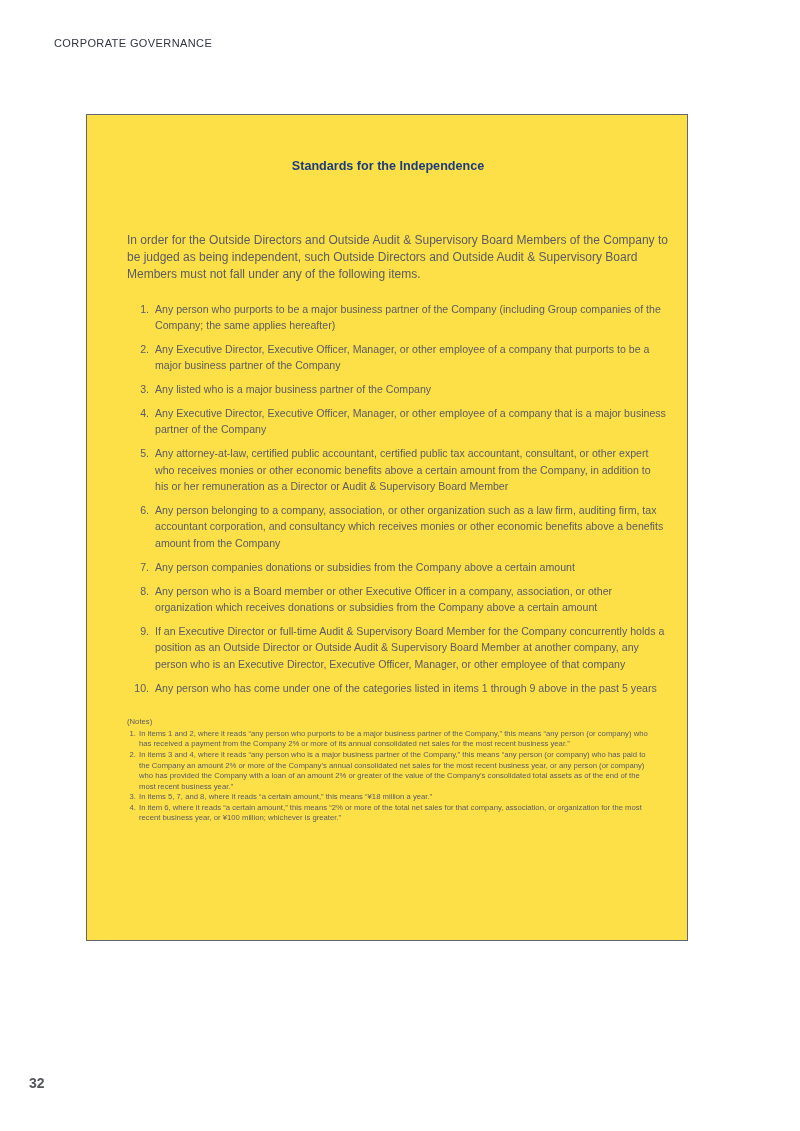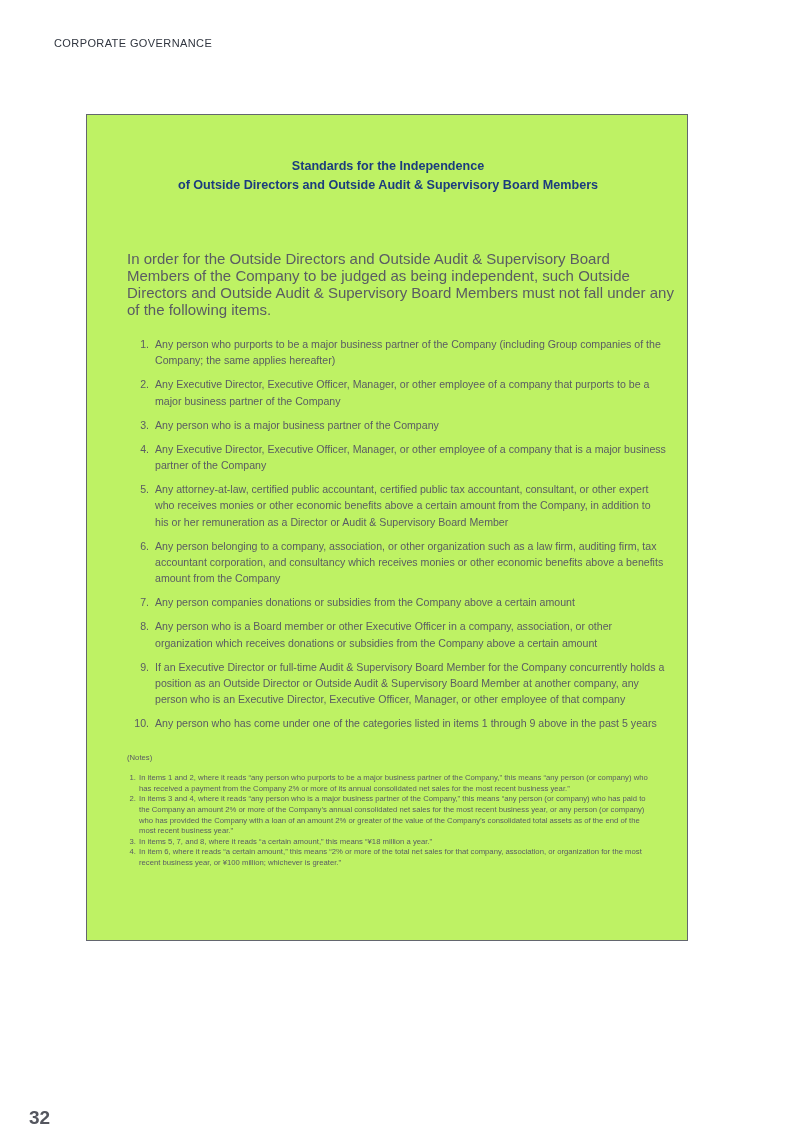--- a/index.html
+++ b/index.html
@@ -18,33 +18,33 @@
     letter-spacing: 0.4px;
     color: #30353f;
   }
   .standards-box {
     position: absolute;
     left: 86px;
     top: 114px;
     width: 602px;
     height: 827px;
     border: 1px solid #63666e;
-    background: #bef264;
+    background: #fde047;
     padding: 42px 38px 0 40px;
   }
   .box-title {
     text-align: center;
     color: #1b3c7e;
     font-size: 12.6px;
     font-weight: bold;
     line-height: 18.5px;
     margin-bottom: 56px;
   }
   .intro {
-    font-size: 15px;
+    font-size: 12px;
     line-height: 17px;
     color: #5a5c63;
     width: 548px;
     margin-bottom: 18px;
   }
   .items {
     width: 540px;
   }
   .item {
     display: grid;
@@ -56,59 +56,58 @@
     color: #5a5c63;
   }
   .item .num { text-align: right; }
   .notes {
     margin-top: 21px;
     width: 528px;
     font-size: 7.7px;
     line-height: 10.6px;
     color: #5a5c63;
   }
-  .notes-label { margin-bottom: 10px; }
+  .notes-label { margin-bottom: 1px; }
   .note {
     display: grid;
     grid-template-columns: 9px 1fr;
     column-gap: 3px;
   }
   .note .num { text-align: right; }
   .page-number {
     position: absolute;
     left: 29px;
-    top: 1107px;
-    font-size: 19px;
+    top: 1075px;
+    font-size: 14px;
     font-weight: bold;
     color: #54565e;
   }
 </style>
 </head>
 <body>
 
 <div class="eyebrow">CORPORATE GOVERNANCE</div>
 
 <div class="standards-box">
   <div class="box-title">
     <span>Standards for the Independence</span><br>
-    <span>of Outside Directors and Outside Audit &amp; Supervisory Board Members</span>
   </div>
   <div class="intro">In order for the Outside Directors and Outside Audit &amp; Supervisory Board Members of the Company to be judged as being independent, such Outside Directors and Outside Audit &amp; Supervisory Board Members must not fall under any of the following items.</div>
   <div class="items">
       <div class="item">
         <span class="num">1.</span>
         <span class="txt">Any person who purports to be a major business partner of the Company (including Group companies of the Company; the same applies hereafter)</span>
       </div>
       <div class="item">
         <span class="num">2.</span>
         <span class="txt">Any Executive Director, Executive Officer, Manager, or other employee of a company that purports to be a major business partner of the Company</span>
       </div>
       <div class="item">
         <span class="num">3.</span>
-        <span class="txt">Any person who is a major business partner of the Company</span>
+        <span class="txt">Any listed who is a major business partner of the Company</span>
       </div>
       <div class="item">
         <span class="num">4.</span>
         <span class="txt">Any Executive Director, Executive Officer, Manager, or other employee of a company that is a major business partner of the Company</span>
       </div>
       <div class="item">
         <span class="num">5.</span>
         <span class="txt">Any attorney-at-law, certified public accountant, certified public tax accountant, consultant, or other expert who receives monies or other economic benefits above a certain amount from the Company, in addition to his or her remuneration as a Director or Audit &amp; Supervisory Board Member</span>
       </div>
       <div class="item">

